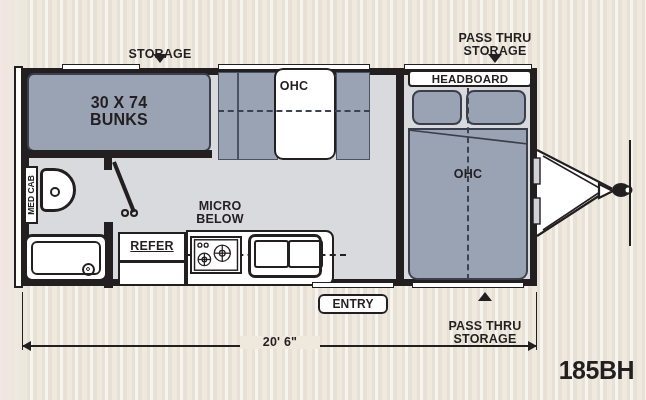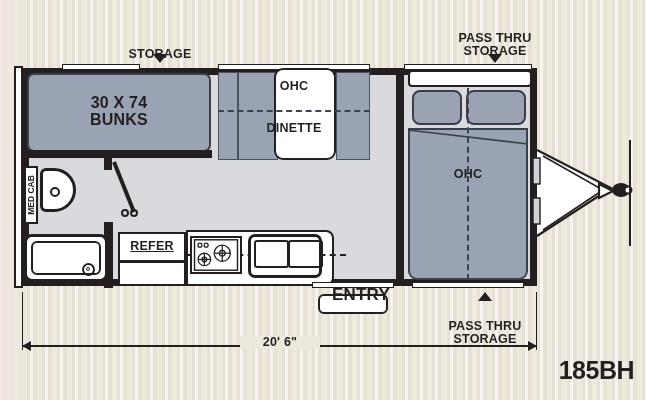--- a/index.html
+++ b/index.html
@@ -233,21 +233,21 @@
     position:absolute;left:186px;top:254px;width:160px;height:0;
     border-top:2.5px dashed #231f20;
   }
   #micro-label{left:150px;top:200px;width:140px;font-size:12.5px;}
 
   
   #entry-box{
     position:absolute;left:318px;top:294px;width:70px;height:20px;
     background:#ffffff;border:2px solid #231f20;border-radius:6px;box-sizing:border-box;
   }
-  #entry-label{left:318px;top:286px;width:86px;font-size:17px;}
+  #entry-label{left:318px;top:298px;width:70px;font-size:12px;}
   #entry-gap{
     position:absolute;left:312px;top:282px;width:82px;height:6px;background:#ffffff;
     border:1px solid #231f20;box-sizing:border-box;
   }
 
   
   #hitch{position:absolute;left:533px;top:140px;width:112px;height:106px;}
 
   
   #dim{
@@ -325,33 +325,35 @@
 
   <div id="din-topband"></div>
   <div id="dinette-wrap">
     <div id="din-left"></div>
     <div id="din-left2"></div>
     <div id="din-right"></div>
     <div id="din-table"></div>
   </div>
   <div id="din-center-line"></div>
   <div class="lbl" id="ohc-dinette">OHC</div>
-  <div class="lbl" id="dinette-label">DINETTE</div>
 
   <div id="bedroom-wall"></div>
   <div id="headboard"></div>
+  <div class="lbl" id="headboard-label">HEADBOARD</div>
   <div id="pillow1"></div>
   <div id="pillow2"></div>
   <div id="bed"></div>
   <svg id="bed-fold" viewBox="0 0 120 22" preserveAspectRatio="none">
     <line x1="0" y1="2" x2="120" y2="16" stroke="#3a3f4b" stroke-width="1.6"></line>
   </svg>
   <div id="bed-center-line"></div>
   <div class="lbl" id="ohc-bed">OHC</div>
 
+  <div class="lbl" id="micro-label">MICRO
+BELOW</div>
 
   <div id="refer">
     <div class="div"></div>
   </div>
   <div class="lbl" id="refer-label">REFER</div>
 
   <div id="counter"></div>
   <div id="counter-line"></div>
 
   <svg id="stove" viewBox="0 0 52 38">

